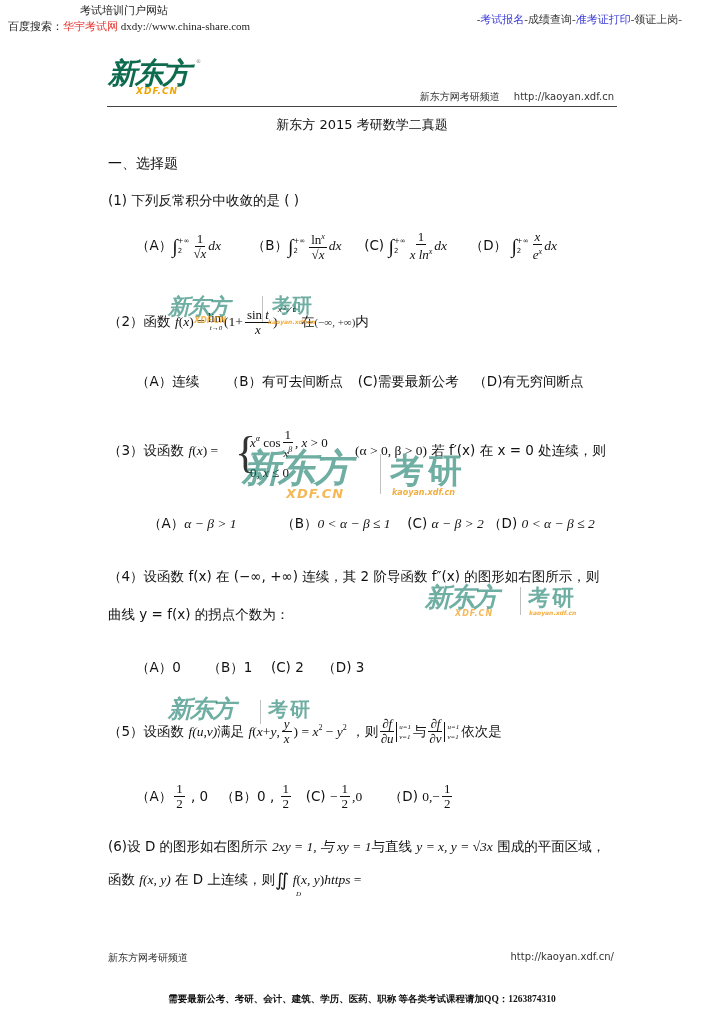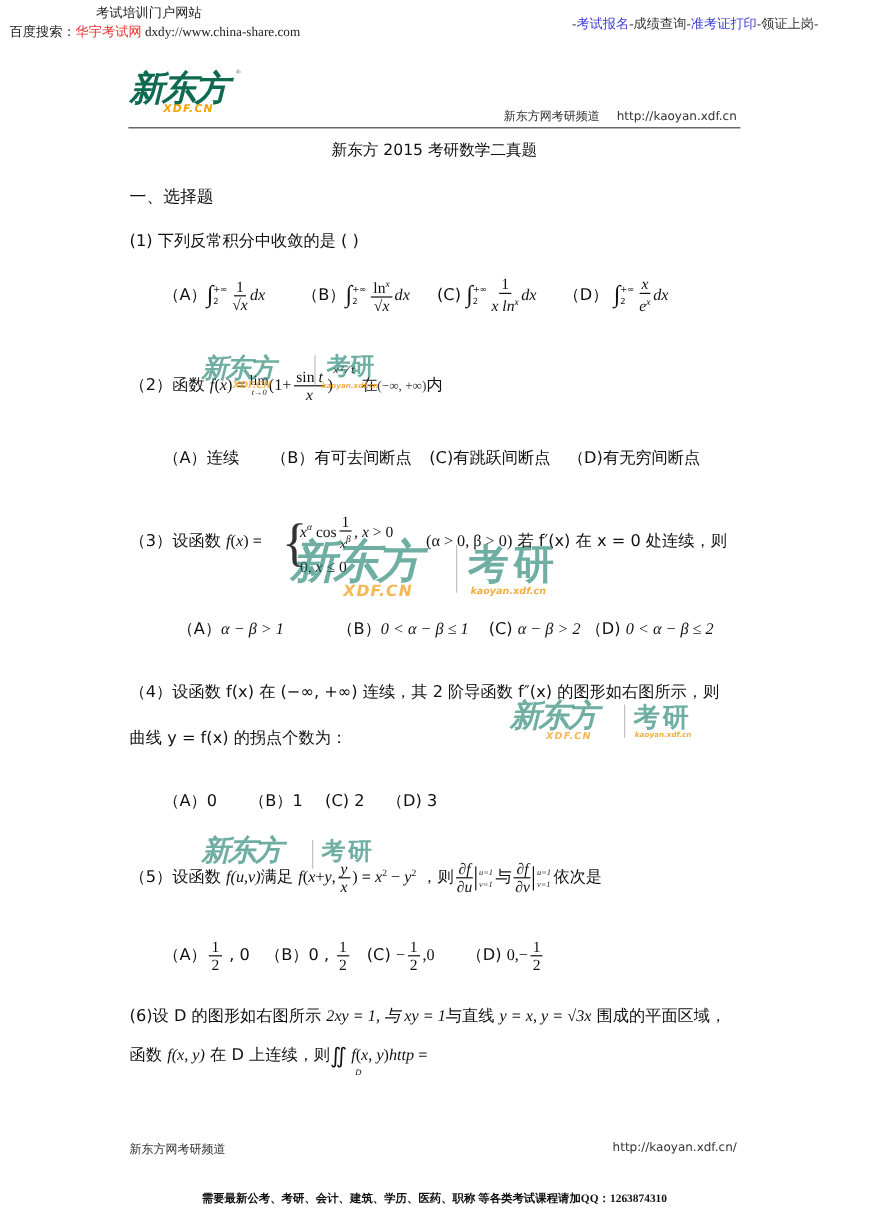--- a/index.html
+++ b/index.html
@@ -123,21 +123,21 @@
       <span class="num mathr">sin <i>t</i></span>
       <span class="den math">x</span>
     </span><span class="mathr">)</span><sup class="math" style="vertical-align:14px;font-family:Liberation Mono, monospace;">x²/t</sup>
   <span>在</span><span class="mathr" style="font-size:11px;color:#333;">(−∞, +∞)</span><span>内</span>
 </div>
 <div class="abs opts" style="top:373px;">
   <span>（A）</span><span>连续</span>
   <span style="display:inline-block;width:18px"></span>
   <span>（B）</span><span>有可去间断点</span>
   <span style="display:inline-block;width:6px"></span>
-  <span>(C)</span><span>有跳跃间断点</span>
+  <span>(C)</span><span>需要最新公考</span>
   <span style="display:inline-block;width:6px"></span>
   <span>（D)</span><span>有无穷间断点</span>
 </div>
 
 <div class="abs q-text" style="top:442px;">
   <span>（3）</span><span>设函数</span>
   <span class="math">f</span><span class="mathr">(</span><span class="math">x</span><span class="mathr">) = </span>
 </div>
 <div class="abs" style="left:235px;top:425px;font-size:44px;font-family:'Liberation Serif',serif;line-height:56px;color:#333;">{</div>
 <div class="abs mathr" style="left:250px;top:428px;font-size:13px;white-space:nowrap;">
@@ -219,21 +219,21 @@
 
 <div class="abs q-text" style="top:838px;">
   <span>(6)</span><span>设 D 的图形如右图所示</span>
   <span class="math">2xy = 1, 与 xy = 1</span><span>与直线</span>
   <span class="math">y = x, y = √3x</span>
   <span>围成的平面区域，</span>
 </div>
 <div class="abs q-text" style="top:869px;">
   <span>函数</span>
   <span class="math">f(x, y)</span>
-  <span>在 D 上连续，则</span><span class="int" style="font-size:18px;">∬</span><span class="math"> f</span><span class="mathr">(</span><span class="math">x, y</span><span class="mathr">)</span><span class="math">http</span><span class="mathr"> =</span>
+  <span>在 D 上连续，则</span><span class="int" style="font-size:18px;">∬</span><span class="math"> f</span><span class="mathr">(</span><span class="math">x, y</span><span class="mathr">)</span><span class="math">https</span><span class="mathr"> =</span>
 </div>
 <div class="abs math" style="left:296px;top:890px;font-size:7px;">D</div>
 
 <div class="wm" style="left:168px;top:292px;">
   <span class="wm-cn" style="font-size:22px;">新东方</span>
   <span class="wm-xdf" style="font-size:8px;left:26px;top:24px;">XDF.CN</span>
   <span class="wm-bar" style="left:94px;top:4px;height:26px;"></span>
   <span class="wm-ky" style="position:absolute;left:104px;top:0;font-size:20px;white-space:nowrap;">考研</span>
   <span class="wm-url" style="font-size:6px;left:100px;top:26px;white-space:nowrap;">kaoyan.xdf.cn</span>
 </div>

